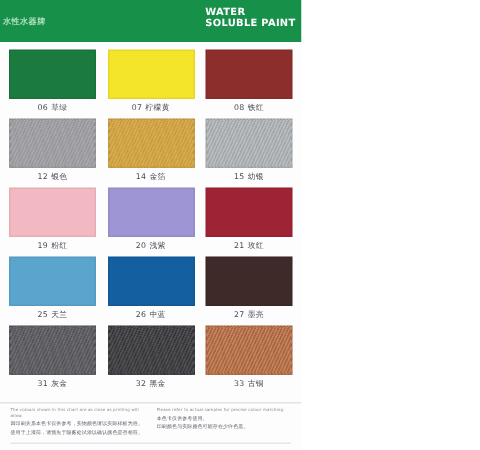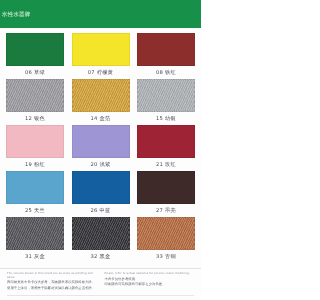--- a/index.html
+++ b/index.html
@@ -137,20 +137,24 @@
     margin-top: 3px;
   }
 </style>
 </head>
 <body>
 
 <div class="page">
 
   <div class="banner" style="background: rgb(23, 144, 74);">
     <span class="banner-left">水性水器牌</span>
+    <div class="banner-right">
+      <span>WATER</span>
+      <span>SOLUBLE PAINT</span>
+    </div>
   </div>
 
   <div class="grid">
 
     <div class="row">
       <div class="cell">
         <div class="chip" style="background-color: rgb(27, 122, 62);"></div>
         <div class="caption">
           <span class="cap-code">06</span><span>草绿</span>
         </div>

